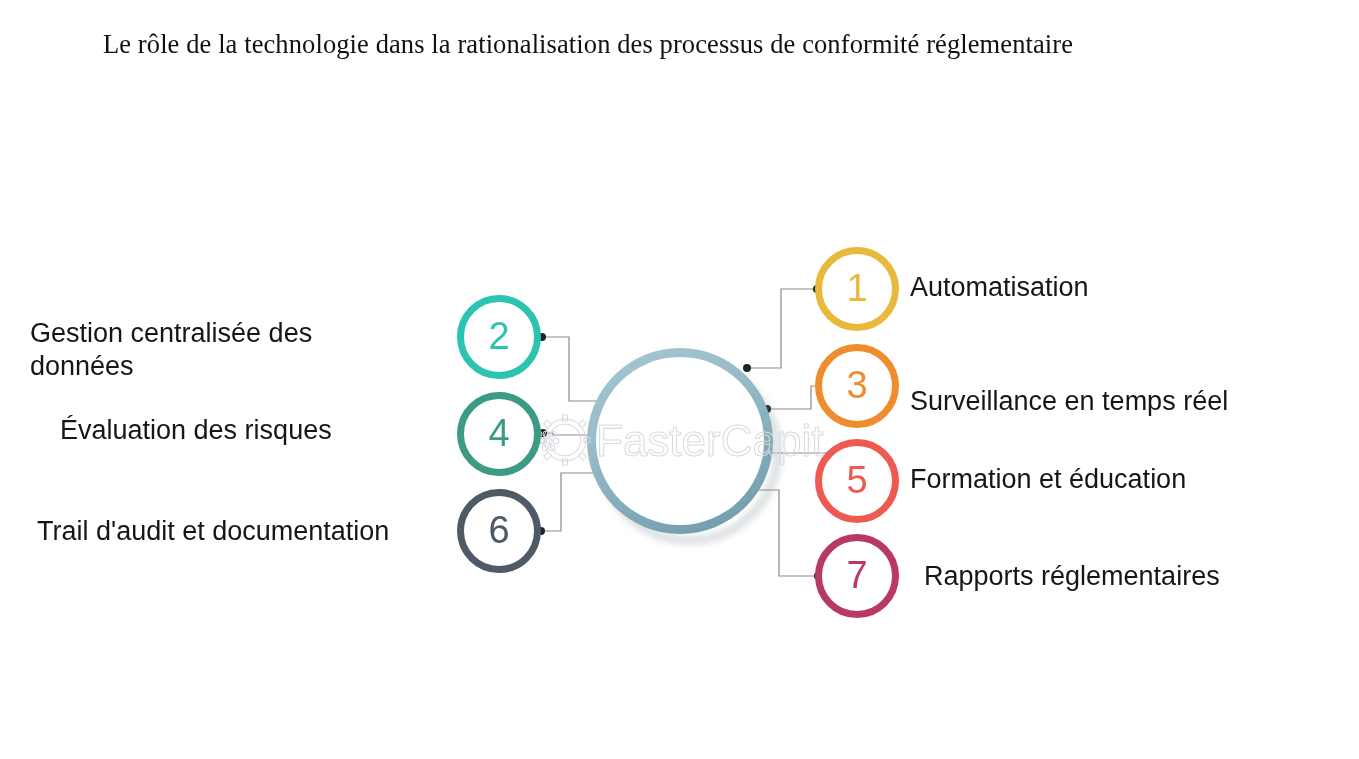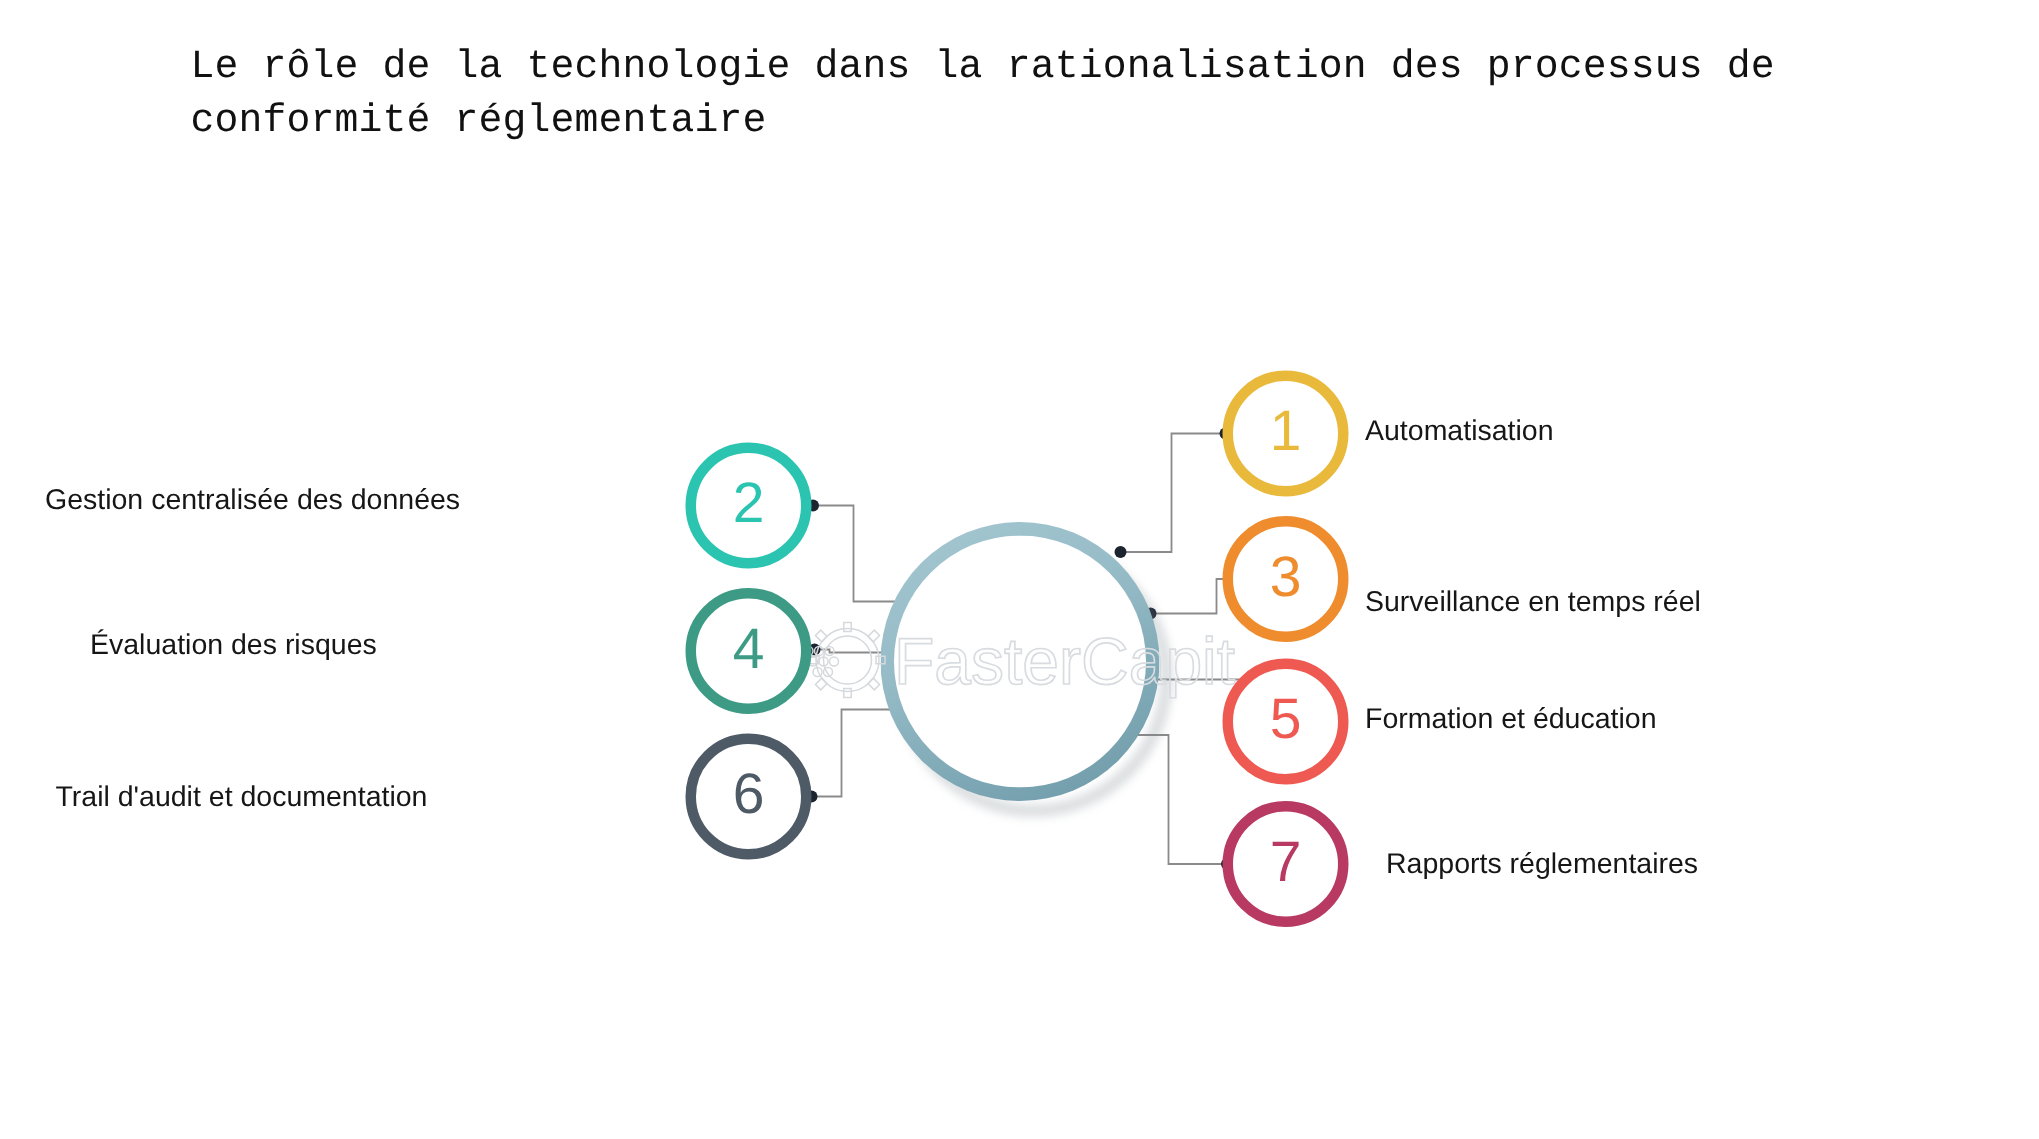--- a/index.html
+++ b/index.html
@@ -15,27 +15,26 @@
     font-family: "Liberation Sans", sans-serif;
     color: #000000;
   }
 
   
   #slide-title {
     position: absolute;
     left: 103px;
     top: 26px;
     width: 1080px;
-    font-family: Liberation Mono, monospace;
+    font-family: Liberation Serif, serif;
     font-size: 26.5px;
     line-height: 36px;
     font-weight: 400;
     color: #111111;
     letter-spacing: 0.1px;
-    margin-left: 24px;
   }
 
   
   #diagram {
     position: absolute;
     left: 0;
     top: 0;
     width: 1359px;
     height: 759px;
   }
@@ -91,21 +90,21 @@
     font-weight: 400;
     line-height: 1;
     padding-bottom: 3px;
     box-sizing: border-box;
   }
 
   
   .node-label {
     position: absolute;
     font-family: "Liberation Sans", sans-serif;
-    font-size: 19px;
+    font-size: 27px;
     line-height: 33px;
     font-weight: 400;
     color: #161616;
     white-space: pre-line;
   }
   .label-right { text-align: left; }
   .label-left  { text-align: left; }
 
   
   #center-hub {

